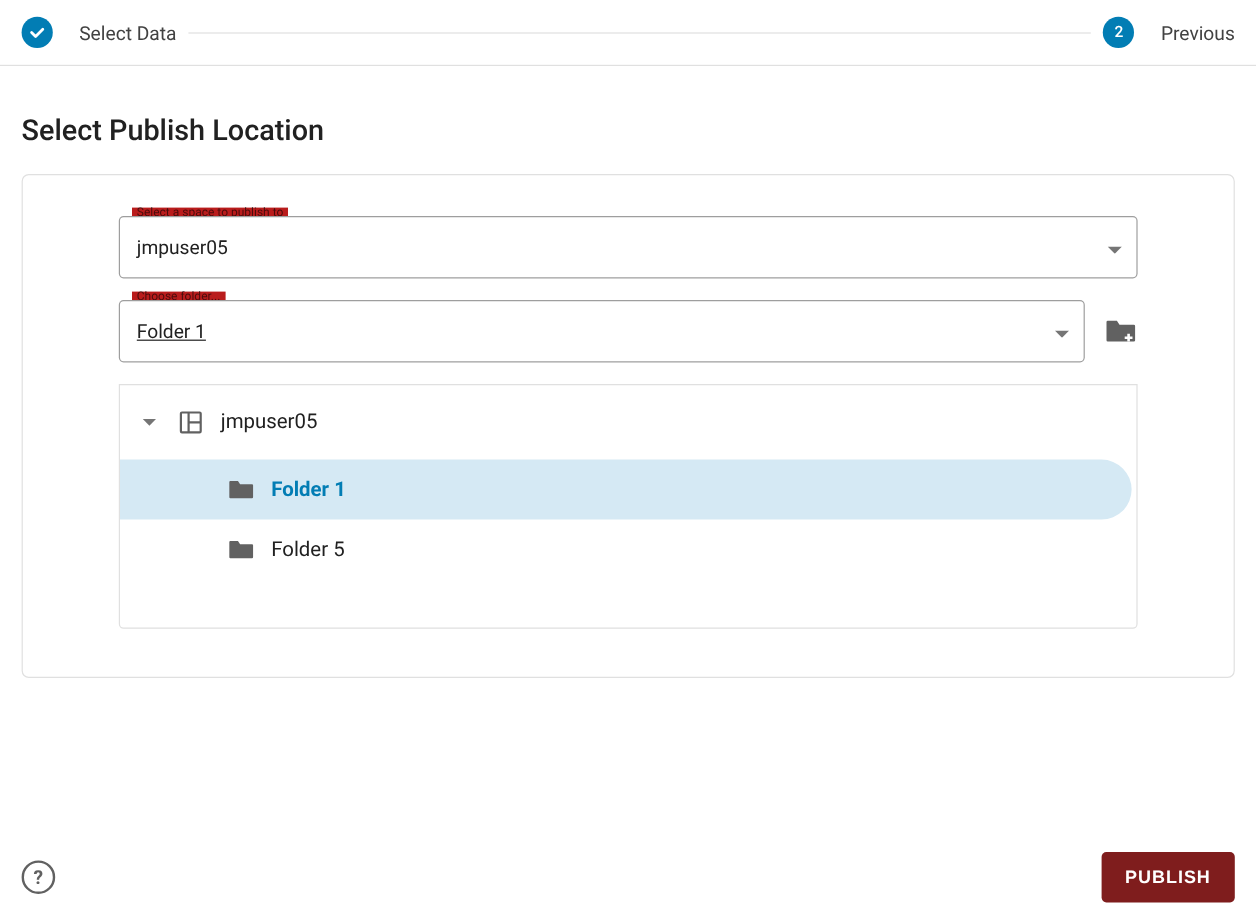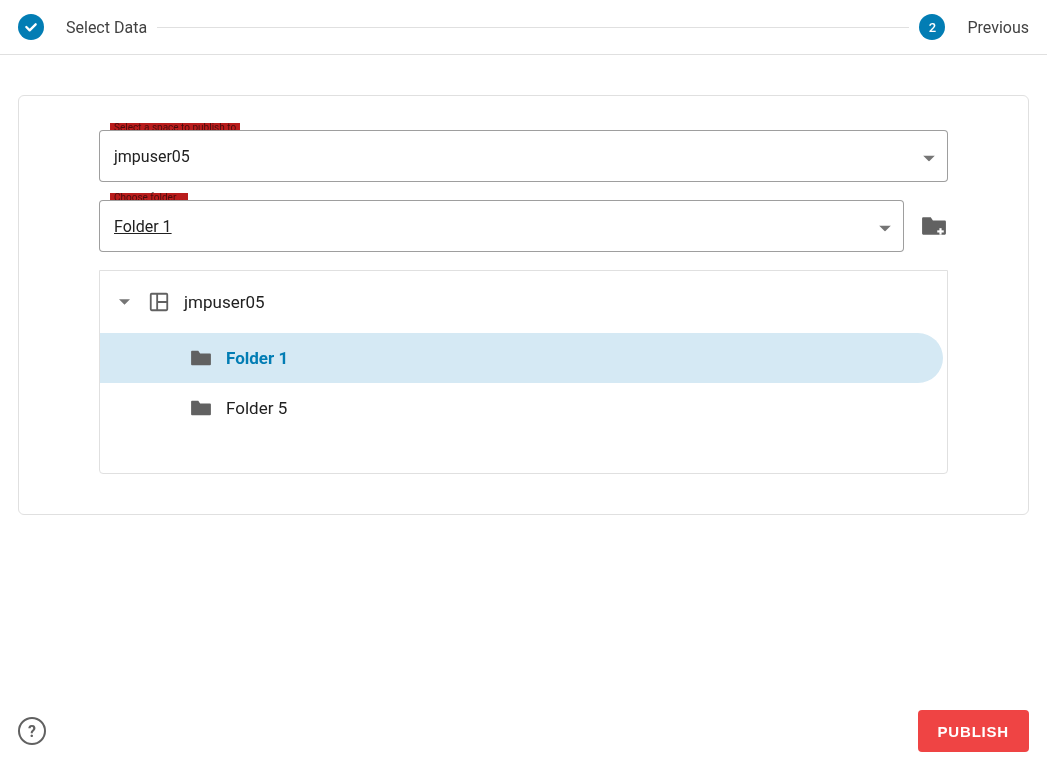--- a/index.html
+++ b/index.html
@@ -167,21 +167,21 @@
       letter-spacing: 0.8px;
       text-transform: uppercase;
       cursor: pointer;
       border: none;
       background: transparent;
       display: inline-flex;
       align-items: center;
       justify-content: center;
     }
     .btn-text { color: #212121; }
-    .btn-primary { background: #ef4444; color: #fff; margin-left: 12px; }
+    .btn-primary { background: #7f1d1d; color: #fff; margin-left: 12px; }
     .caret-svg { fill: #757575; }
     .folder-svg { fill: #616161; }
   </style>
 </head>
 <body>
 
 <div class="stepper">
   <div class="step">
     <div class="step-circle">
       <svg viewBox="0 0 24 24" fill="none" stroke="#fff" stroke-width="3.5" stroke-linecap="round" stroke-linejoin="round">
@@ -193,20 +193,21 @@
   <div class="step-connector"></div>
   <div class="step">
     <div class="step-circle">
       <span>2</span>
     </div>
     <span class="step-label">Previous</span>
   </div>
 </div>
 
 <div class="page">
+  <h1 class="page-title">Select Publish Location</h1>
 
   <div class="card">
 
     <div class="field-wrap">
       <span class="field-label">Select a space to publish to</span>
       <div class="field">
         <span>jmpuser05</span>
         <span class="field-caret">
           <svg class="caret-svg" width="12" height="6" viewBox="0 0 12 6">
               <path d="M0 0 L6 6 L12 0 Z"></path>

